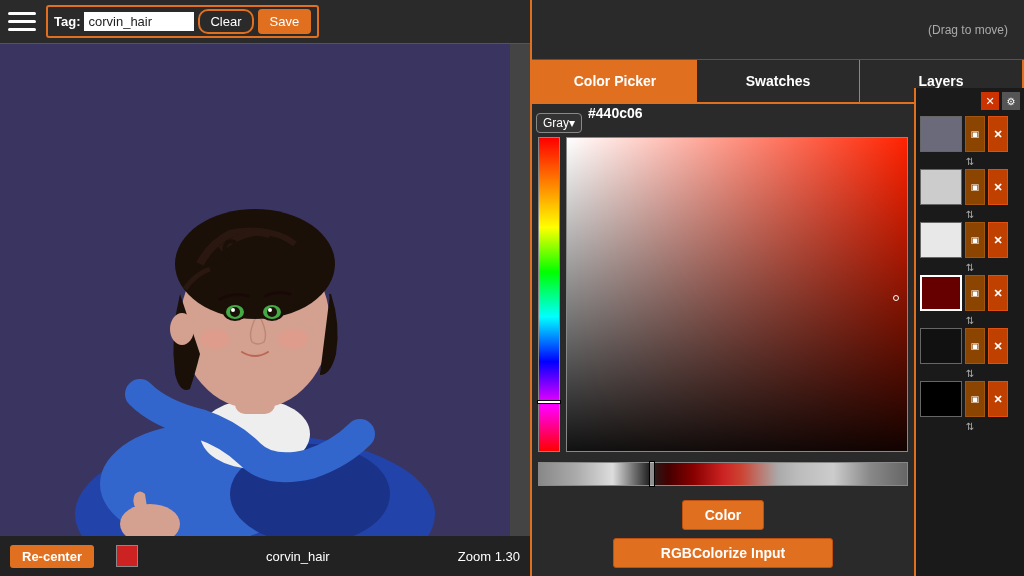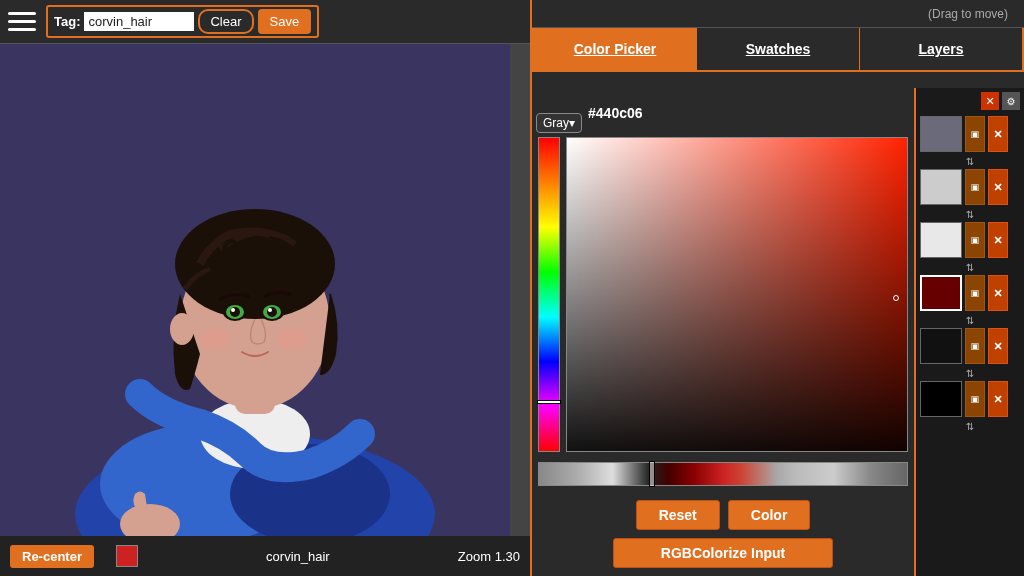--- a/index.html
+++ b/index.html
@@ -163,39 +163,38 @@
       position: absolute;
       top: 0; right: 0;
       width: 494px;
       bottom: 0;
       background: #2a2a2a;
       border-left: 2px solid #e07020;
     }
 
     
     #panel-top {
-      height: 28px;
+      height: 60px;
       background: #2a2a2a;
       display: flex;
       align-items: center;
       justify-content: flex-end;
       padding: 0 8px;
       gap: 4px;
       border-bottom: 1px solid #555;
     }
 
     
     #tabs {
       display: flex;
       height: 44px;
       border: 2px solid #e07020;
       border-top: none;
       border-left: 2px solid #e07020;
       background: #2a2a2a;
-      text-decoration: underline;
     }
     .tab {
       flex: 1;
       display: flex;
       align-items: center;
       justify-content: center;
       cursor: pointer;
       font-size: 14px;
       font-weight: bold;
       border-right: 1px solid #e07020;
@@ -554,21 +553,20 @@
     </div>
 
     <div id="color-strip-row">
       <div id="color-strip">
         <div class="strip-marker"></div>
       </div>
     </div>
 
 
     <div id="action-buttons">
-      <button class="action-btn">Reset</button>
       <button class="action-btn">Color</button>
     </div>
     <div style="display:flex;justify-content:center;padding:0 6px 8px;">
       <button class="action-btn" style="width:100%;max-width:220px;">RGBColorize Input</button>
     </div>
   </div>
 
   <div id="swatches-panel">
 
     <div style="display:flex;align-items:center;gap:3px;margin-bottom:4px;">

